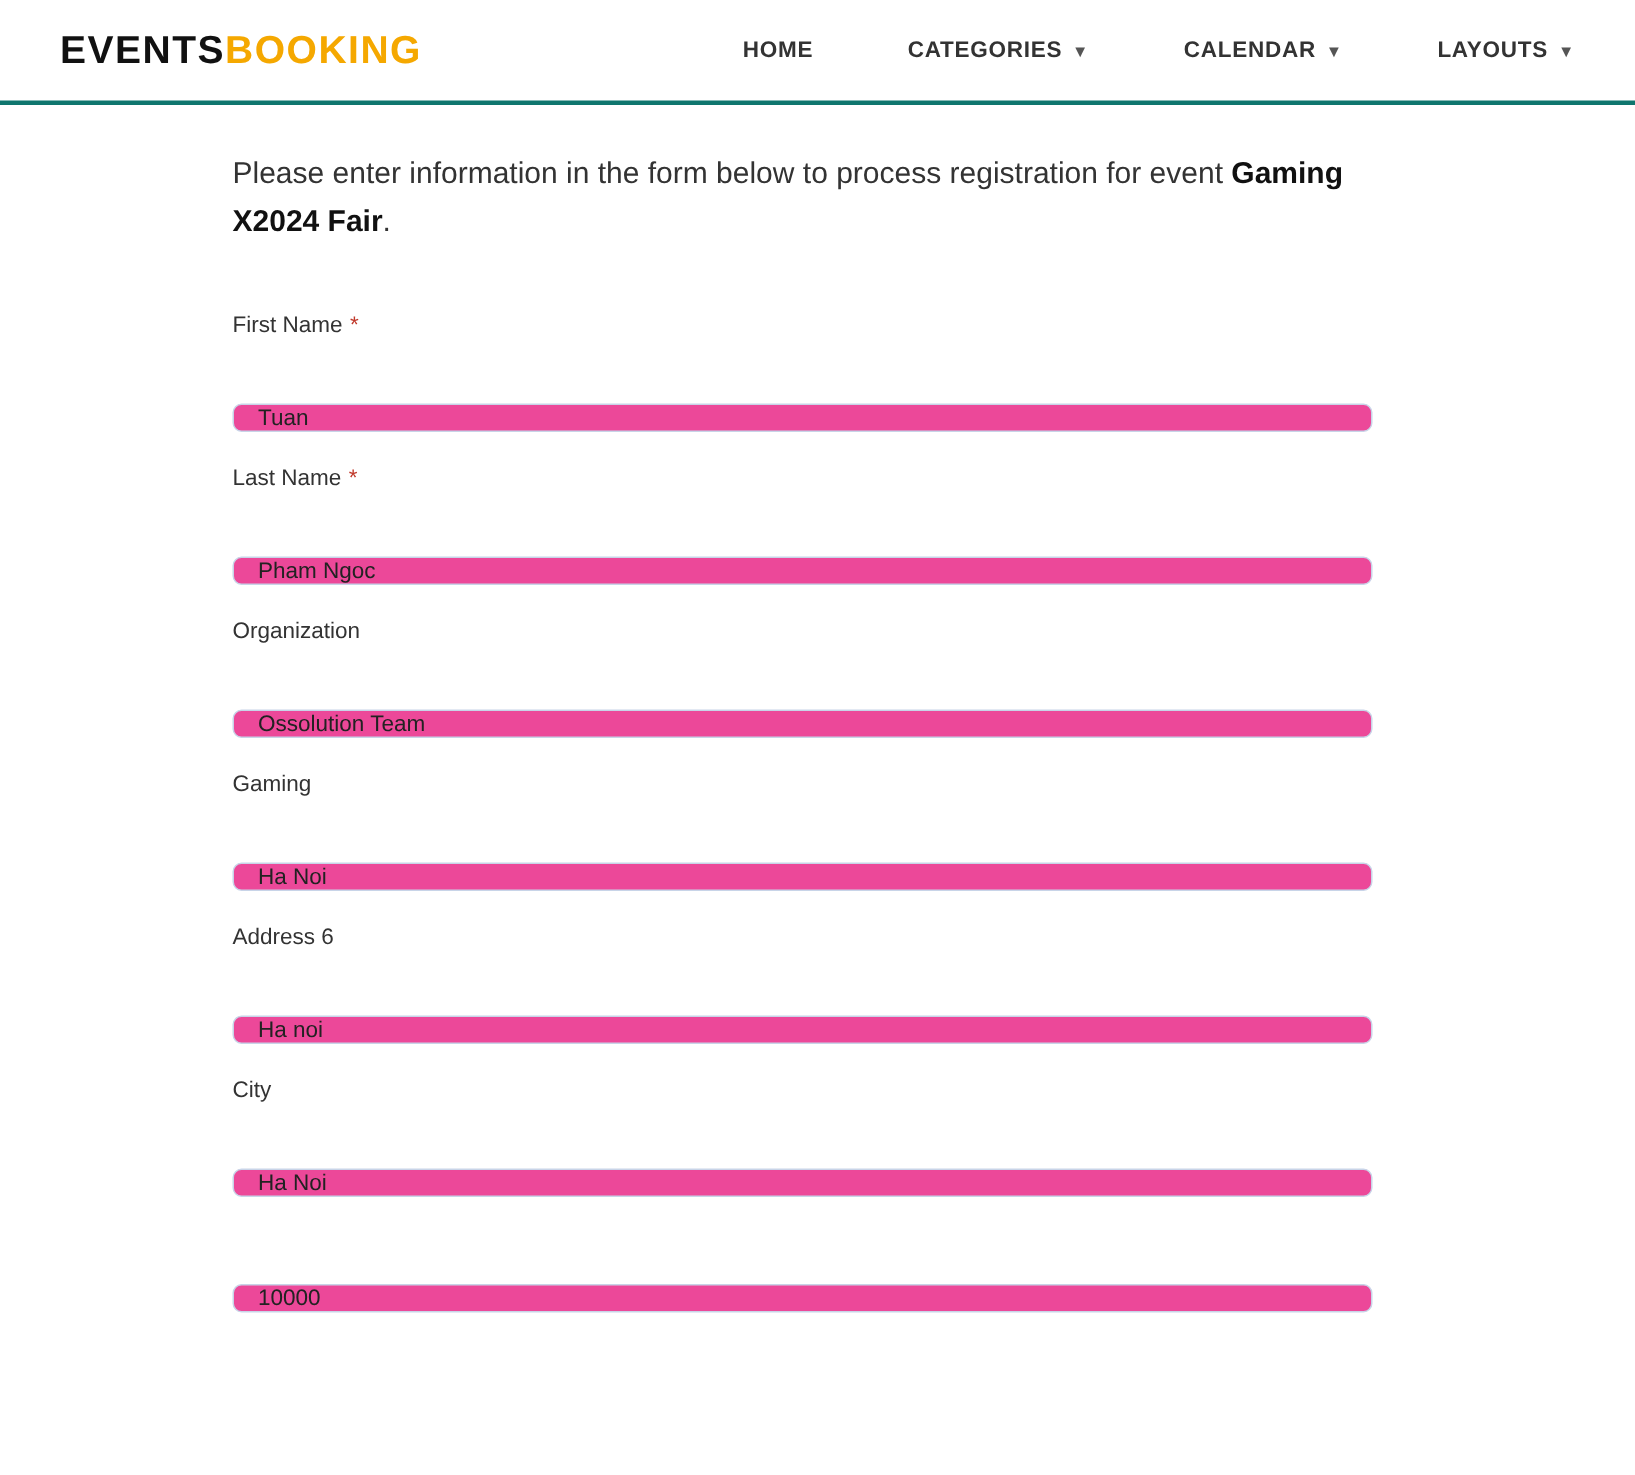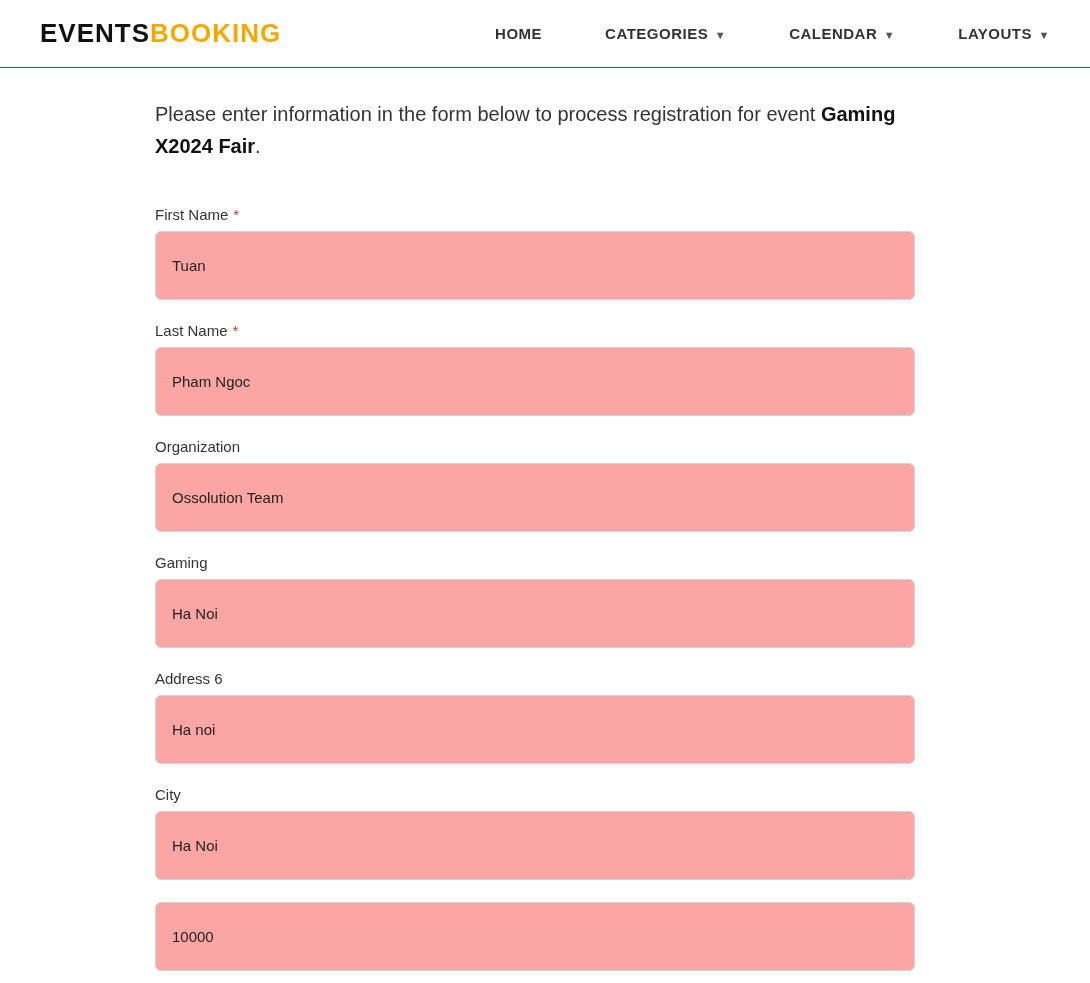--- a/index.html
+++ b/index.html
@@ -13,21 +13,21 @@
       background: #fff;
       color: #222;
       font-size: 16px;
     }
 
     
     nav {
       display: flex;
       align-items: center;
       padding: 18px 40px;
-      border-bottom: 1px solid #0f766e;
+      border-bottom: 3px solid #0f766e;
       background: #fff;
     }
 
     .logo {
       font-size: 26px;
       font-weight: 900;
       letter-spacing: 1px;
       margin-right: auto;
       text-transform: uppercase;
     }
@@ -96,27 +96,28 @@
 
     .required-star {
       color: #c0392b;
       margin-left: 5px;
       font-size: 15px;
     }
 
     .form-input {
       width: 100%;
       max-width: 760px;
-      padding: 25px 16px;
+      padding: 0 16px;
       border: 1px solid #c8d4e8;
       border-radius: 6px;
-      background: #fca5a5;
+      background: #ec4899;
       font-size: 15px;
       color: #222;
       outline: none;
+      margin-top: 36px;
     }
   </style>
 </head>
 <body>
 
 <nav>
   <div class="logo">
     <span class="logo-events">EVENTS</span><span class="logo-booking">BOOKING</span>
   </div>
   <ul class="nav-links">

